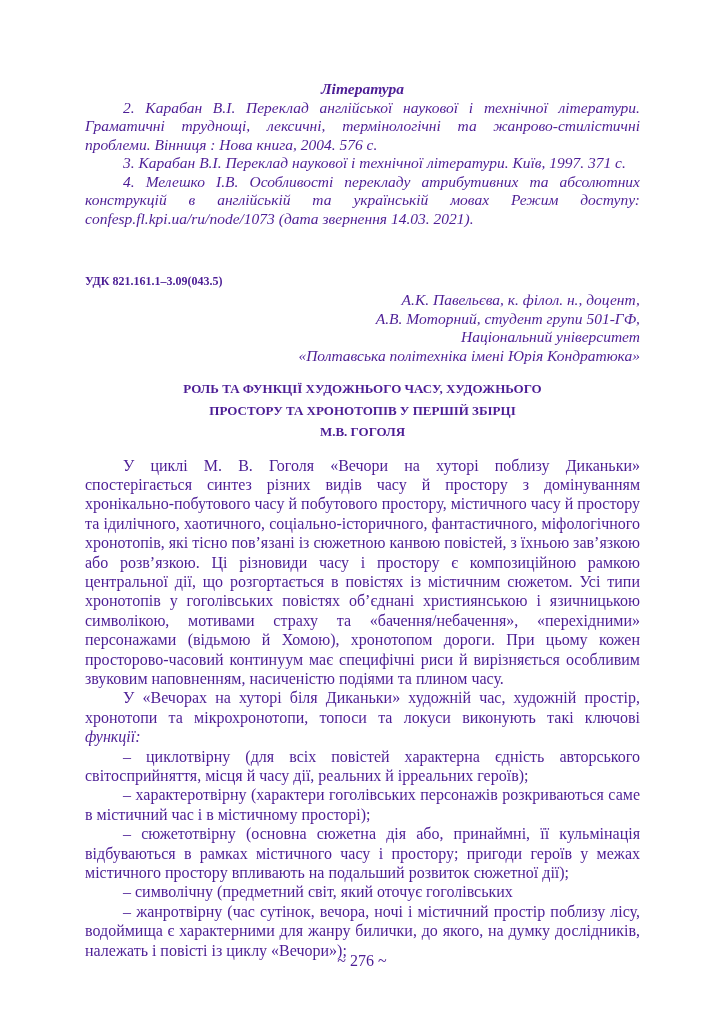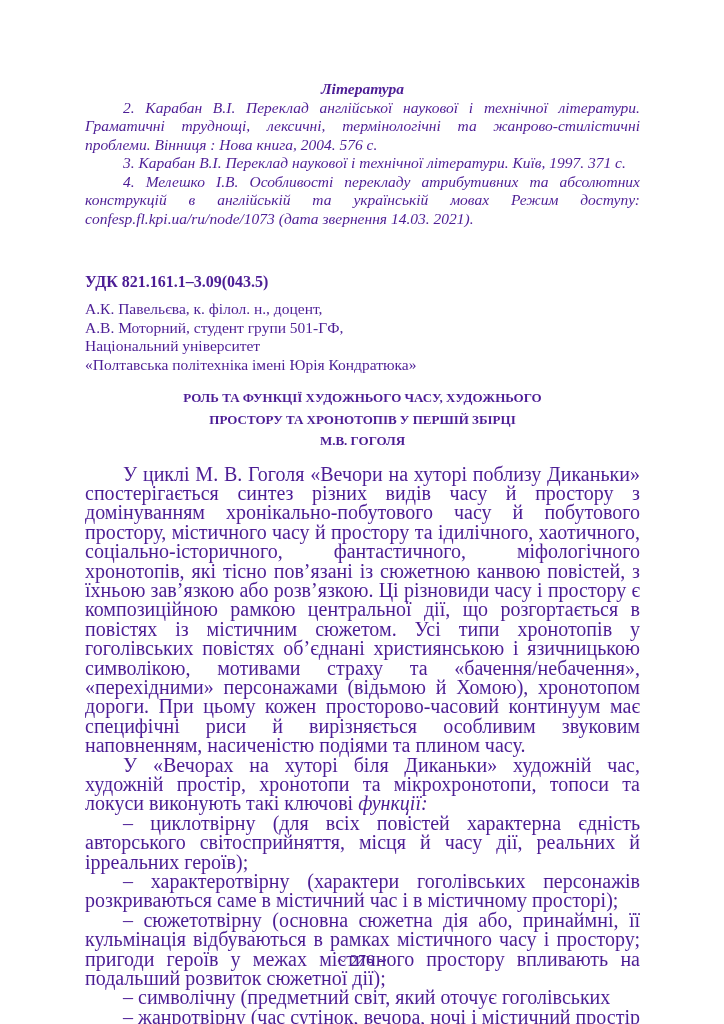--- a/index.html
+++ b/index.html
@@ -31,39 +31,40 @@
     margin: 0;
     font-style: italic;
     font-size: 15.5px;
     line-height: 18.5px;
     text-align: justify;
     text-indent: 38px;
   }
   .udc {
     margin: 44px 0 0 0;
     font-weight: bold;
-    font-size: 16px;
+    font-size: 12px;
     line-height: 19px;
   }
   .authors {
-    margin-top: 9px;
+    font-style: italic;
     font-size: 15.5px;
     line-height: 18.5px;
+    text-align: right;
   }
   .title {
     margin: 13px 0 0 0;
     font-weight: bold;
     font-size: 13px;
     line-height: 21.5px;
     text-align: center;
     white-space: pre-line;
   }
   .body-p {
     margin: 0;
-    font-size: 20px;
+    font-size: 16px;
     line-height: 19.4px;
     text-align: justify;
     text-indent: 38px;
   }
   .body-p.first { margin-top: 13px; }
   .it { font-style: italic; }
   .footer {
     position: absolute;
     left: 0;
     right: 0;

